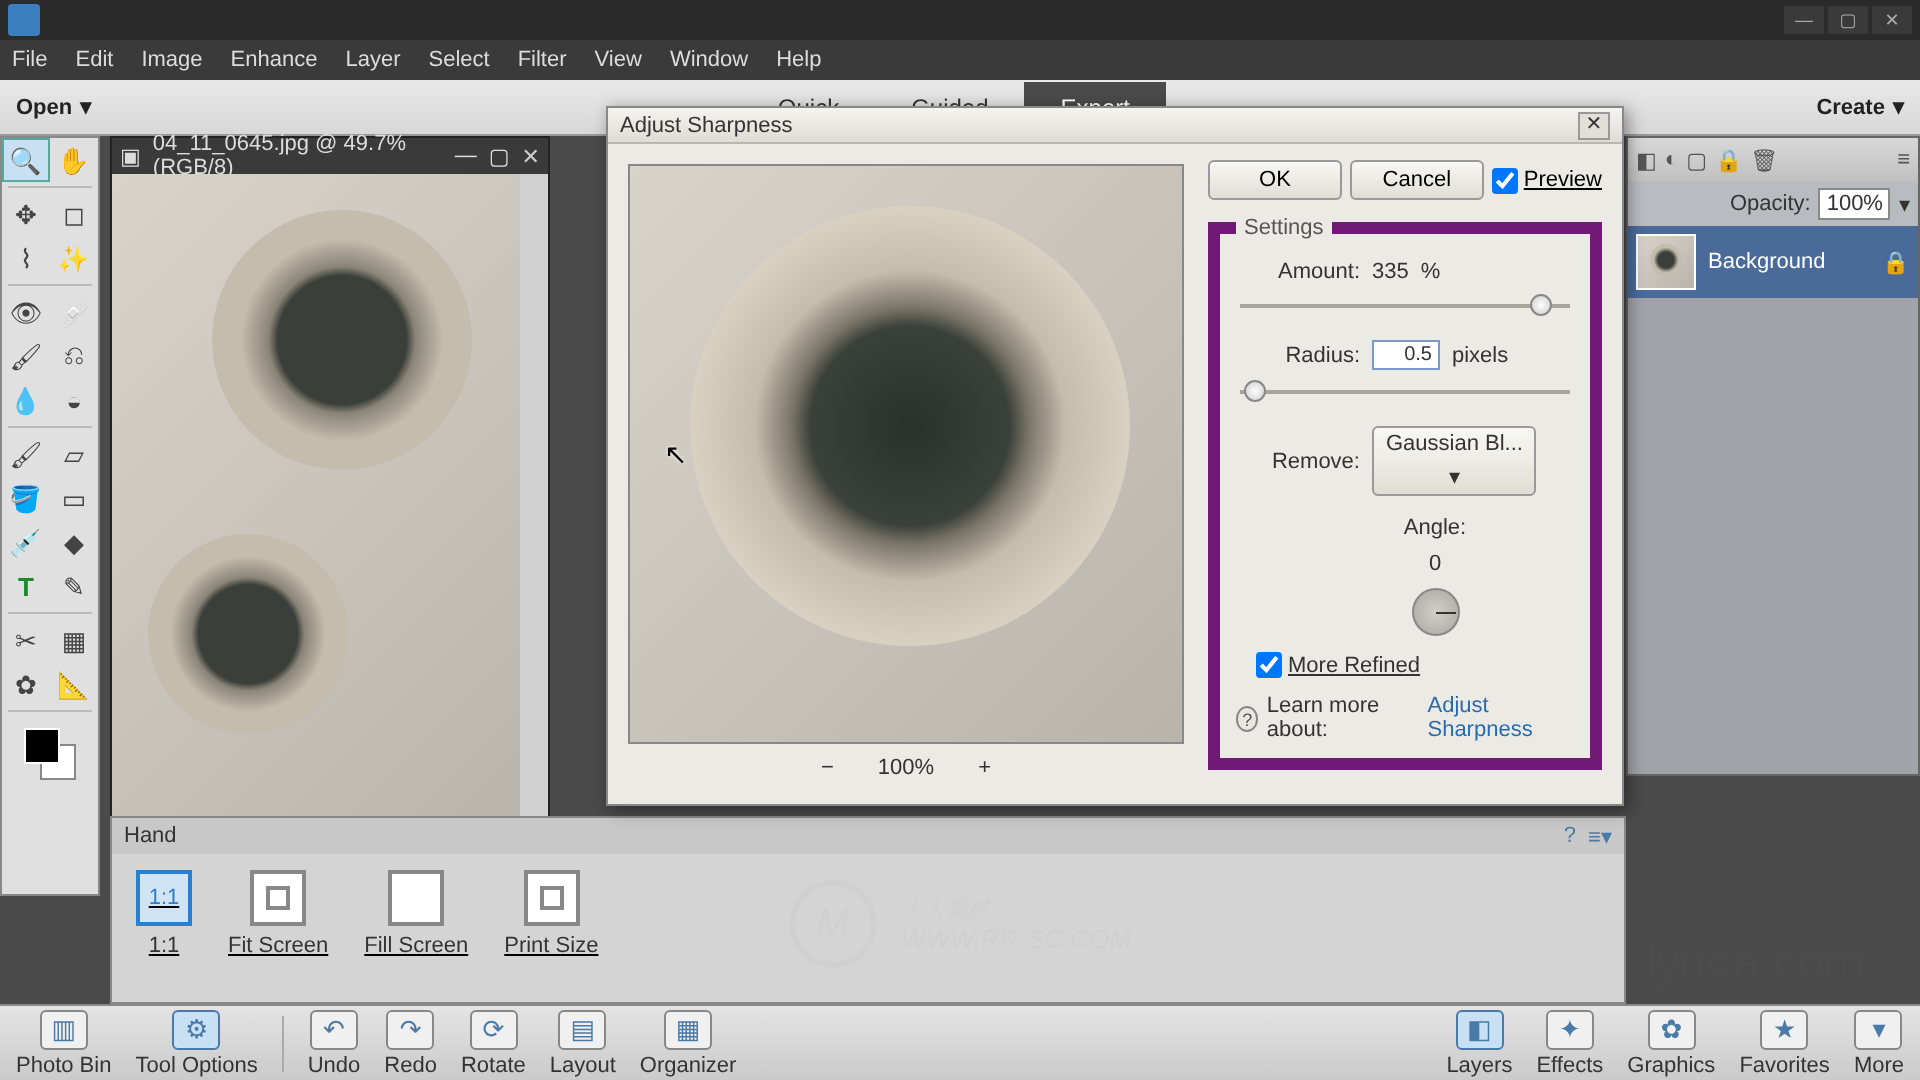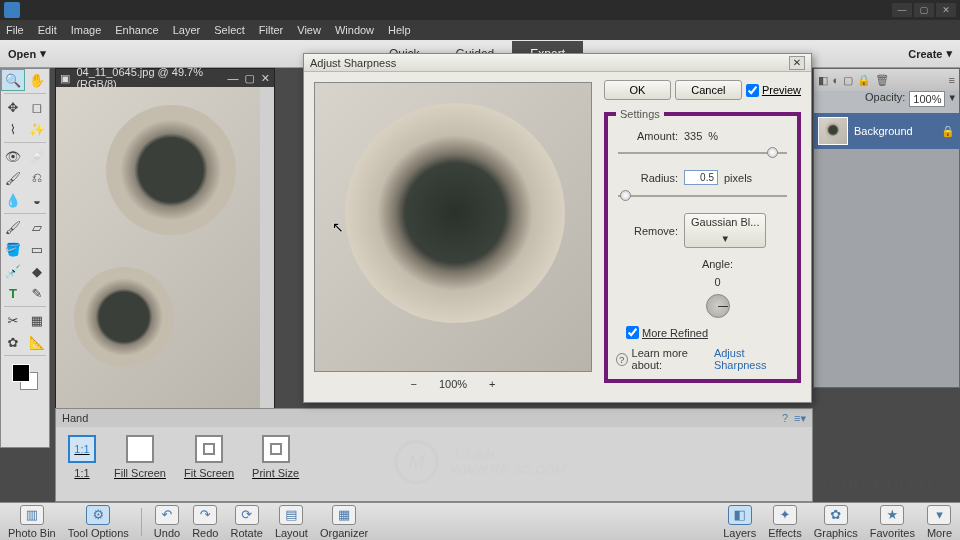--- a/index.html
+++ b/index.html
@@ -37,21 +37,21 @@
 .docwin .dimg { position: absolute; top: 18px; left: 0; right: 14px; bottom: 28px; background: linear-gradient(135deg,#d8d4cc,#b8b4ac); overflow: hidden; }
 .docwin .dimg .knot { position: absolute; border-radius: 50%; background: radial-gradient(circle,#3a3f3a 35%, #8a8478 40%, #c4bcac 55%); }
 .docwin .dimg .k1 { top: 18px; left: 50px; width: 130px; height: 130px; }
 .docwin .dimg .k2 { top: 180px; left: 18px; width: 100px; height: 100px; }
 .docwin .scroll-v { position: absolute; right: 0; top: 18px; bottom: 28px; width: 14px; background: #d0d0d0; }
 .docwin .scroll-h { position: absolute; left: 0; right: 0; bottom: 14px; height: 14px; background: #d0d0d0; }
 .docwin .dzoom { position: absolute; left: 2px; bottom: 0; font-size: 10px; color: #333; }
 
 .layers { position: absolute; right: 0; top: 0; width: 147px; height: 320px; background: #a0a4a8; border: 1px solid #666; }
 .layers .lhead { height: 22px; background: linear-gradient(#d8d8d8,#c0c0c0); display: flex; align-items: center; padding: 0 4px; gap: 4px; font-size: 13px; color: #555; }
-.layers .lopts { height: 22px; display: flex; align-items: flex-start; justify-content: flex-end; padding: 0 4px; gap: 4px; font-size: 10px; color: #333; background: #b8bcc0; }
+.layers .lopts { height: 22px; display: flex; align-items: center; justify-content: flex-end; padding: 0 4px; gap: 4px; font-size: 10px; color: #333; background: #b8bcc0; }
 .layers .lopts .opv { background: #fff; border: 1px solid #888; padding: 1px 3px; }
 .layers .lrow { height: 36px; background: #4a6a9a; display: flex; align-items: center; padding: 0 4px; gap: 6px; color: #fff; }
 .layers .lrow .thumb { width: 30px; height: 28px; background: linear-gradient(135deg,#d8d4cc,#b8b4ac); border: 1px solid #fff; position: relative; }
 .layers .lrow .thumb::after { content:""; position:absolute; top:4px; left:6px; width:16px; height:16px; border-radius:50%; background: radial-gradient(circle,#3a3f3a 35%, #c4bcac 55%); }
 .layers .lrow .lock { margin-left: auto; font-size: 11px; }
 
 .hand-panel { position: absolute; left: 55px; right: 147px; bottom: 0; top: 340px; background: #d4d4d4; border: 1px solid #888; }
 .hand-panel .hp-title { height: 18px; background: #c8c8c8; display: flex; align-items: center; padding: 0 6px; font-size: 11px; color: #333; }
 .hand-panel .hp-title .hp-help { margin-left: auto; display: flex; gap: 6px; color: #4a7aa8; }
 .hand-panel .hp-body { display: flex; align-items: center; gap: 18px; padding: 8px 12px; text-decoration: underline; }
@@ -74,21 +74,21 @@
 .dialog .dlg-title { height: 18px; background: linear-gradient(#f4f4f0,#dedcd4); display: flex; align-items: center; padding: 0 6px; font-size: 11px; color: #333; border-bottom: 1px solid #b8b8b0; }
 .dialog .dlg-title .dlg-close { margin-left: auto; width: 16px; height: 14px; background: #e0e0d8; border: 1px solid #999; text-align: center; font-size: 10px; line-height: 12px; }
 .dialog .dlg-body { position: absolute; top: 18px; bottom: 0; left: 0; right: 0; padding: 10px; }
 .dialog .preview { position: absolute; left: 10px; top: 10px; width: 278px; height: 290px; background: linear-gradient(135deg,#d8d4cc,#b8b4ac); border: 1px solid #888; overflow: hidden; }
 .dialog .preview .bigknot { position: absolute; top: 20px; left: 30px; width: 220px; height: 220px; border-radius: 50%; background: radial-gradient(circle,#2a302a 0%, #3a403a 32%, #7a7468 38%, #c4bcac 50%, #d8d0c0 70%); }
 .dialog .zoomrow { position: absolute; left: 10px; top: 306px; width: 278px; display: flex; justify-content: center; gap: 22px; color: #333; font-size: 11px; }
 .dialog .right { position: absolute; left: 300px; right: 10px; top: 8px; bottom: 8px; }
 .dialog .right .btns { display: flex; flex-direction: row; align-items: center; gap: 4px; margin-bottom: 8px; }
 .dialog .right .btns button { width: 74px; height: 20px; background: linear-gradient(#f8f8f4,#e0ded4); border: 1px solid #999; border-radius: 3px; font-size: 11px; }
 .dialog .right .btns .prev-chk { display: flex; align-items: center; gap: 3px; font-size: 11px; }
-.dialog .right fieldset { border: 4px solid #701a75; padding: 10px 8px 8px; font-size: 11px; color: #333; }
+.dialog .right fieldset { border: 6px solid #701a75; padding: 10px 8px 8px; font-size: 11px; color: #333; }
 .dialog .right legend { padding: 0 4px; color: #555; }
 .dialog .right .field { display: flex; align-items: center; margin-bottom: 4px; }
 .dialog .right .field label { width: 62px; text-align: right; margin-right: 6px; }
 .dialog .right .field .val { background: #fff; border: 1px solid #7a9aca; padding: 1px 3px; width: 34px; text-align: right; font-size: 10px; }
 .dialog .right .field .unit { margin-left: 6px; }
 .dialog .right .slider { position: relative; height: 14px; margin: 0 2px 10px 2px; }
 .dialog .right .slider .track { position: absolute; top: 6px; left: 0; right: 0; height: 2px; background: #a8a69c; }
 .dialog .right .slider .thumb { position: absolute; top: 1px; width: 11px; height: 11px; background: radial-gradient(#fff,#ccc); border: 1px solid #888; border-radius: 50%; }
 .dialog .right .remove-sel { display: inline-flex; align-items: center; gap: 4px; background: linear-gradient(#f8f8f4,#e0ded4); border: 1px solid #999; border-radius: 3px; padding: 2px 6px; font-size: 10px; flex-direction: column; }
 .dialog .right .angle { display: flex; align-items: center; gap: 6px; margin: 10px 0 8px 30px; flex-direction: column; }
@@ -252,26 +252,26 @@
           <span>?</span>
           <span>≡▾</span>
         </div>
     </div>
     <div class="hp-body">
       <div class="zbtn sel">
           <div class="zbox" style="display:flex;align-items:center;justify-content:center;color:#2a7fcf">1:1</div>
           <span>1:1</span>
         </div>
       <div class="zbtn">
+          <div class="zbox inner"></div>
+          <span>Fit Screen</span>
+        </div>
+      <div class="zbtn">
           <div class="zbox"></div>
           <span>Fill Screen</span>
-        </div>
-      <div class="zbtn">
-          <div class="zbox inner"></div>
-          <span>Fit Screen</span>
         </div>
       <div class="zbtn">
           <div class="zbox inner"></div>
           <span>Print Size</span>
         </div>
     </div>
   </div>
 
 </div>
 

